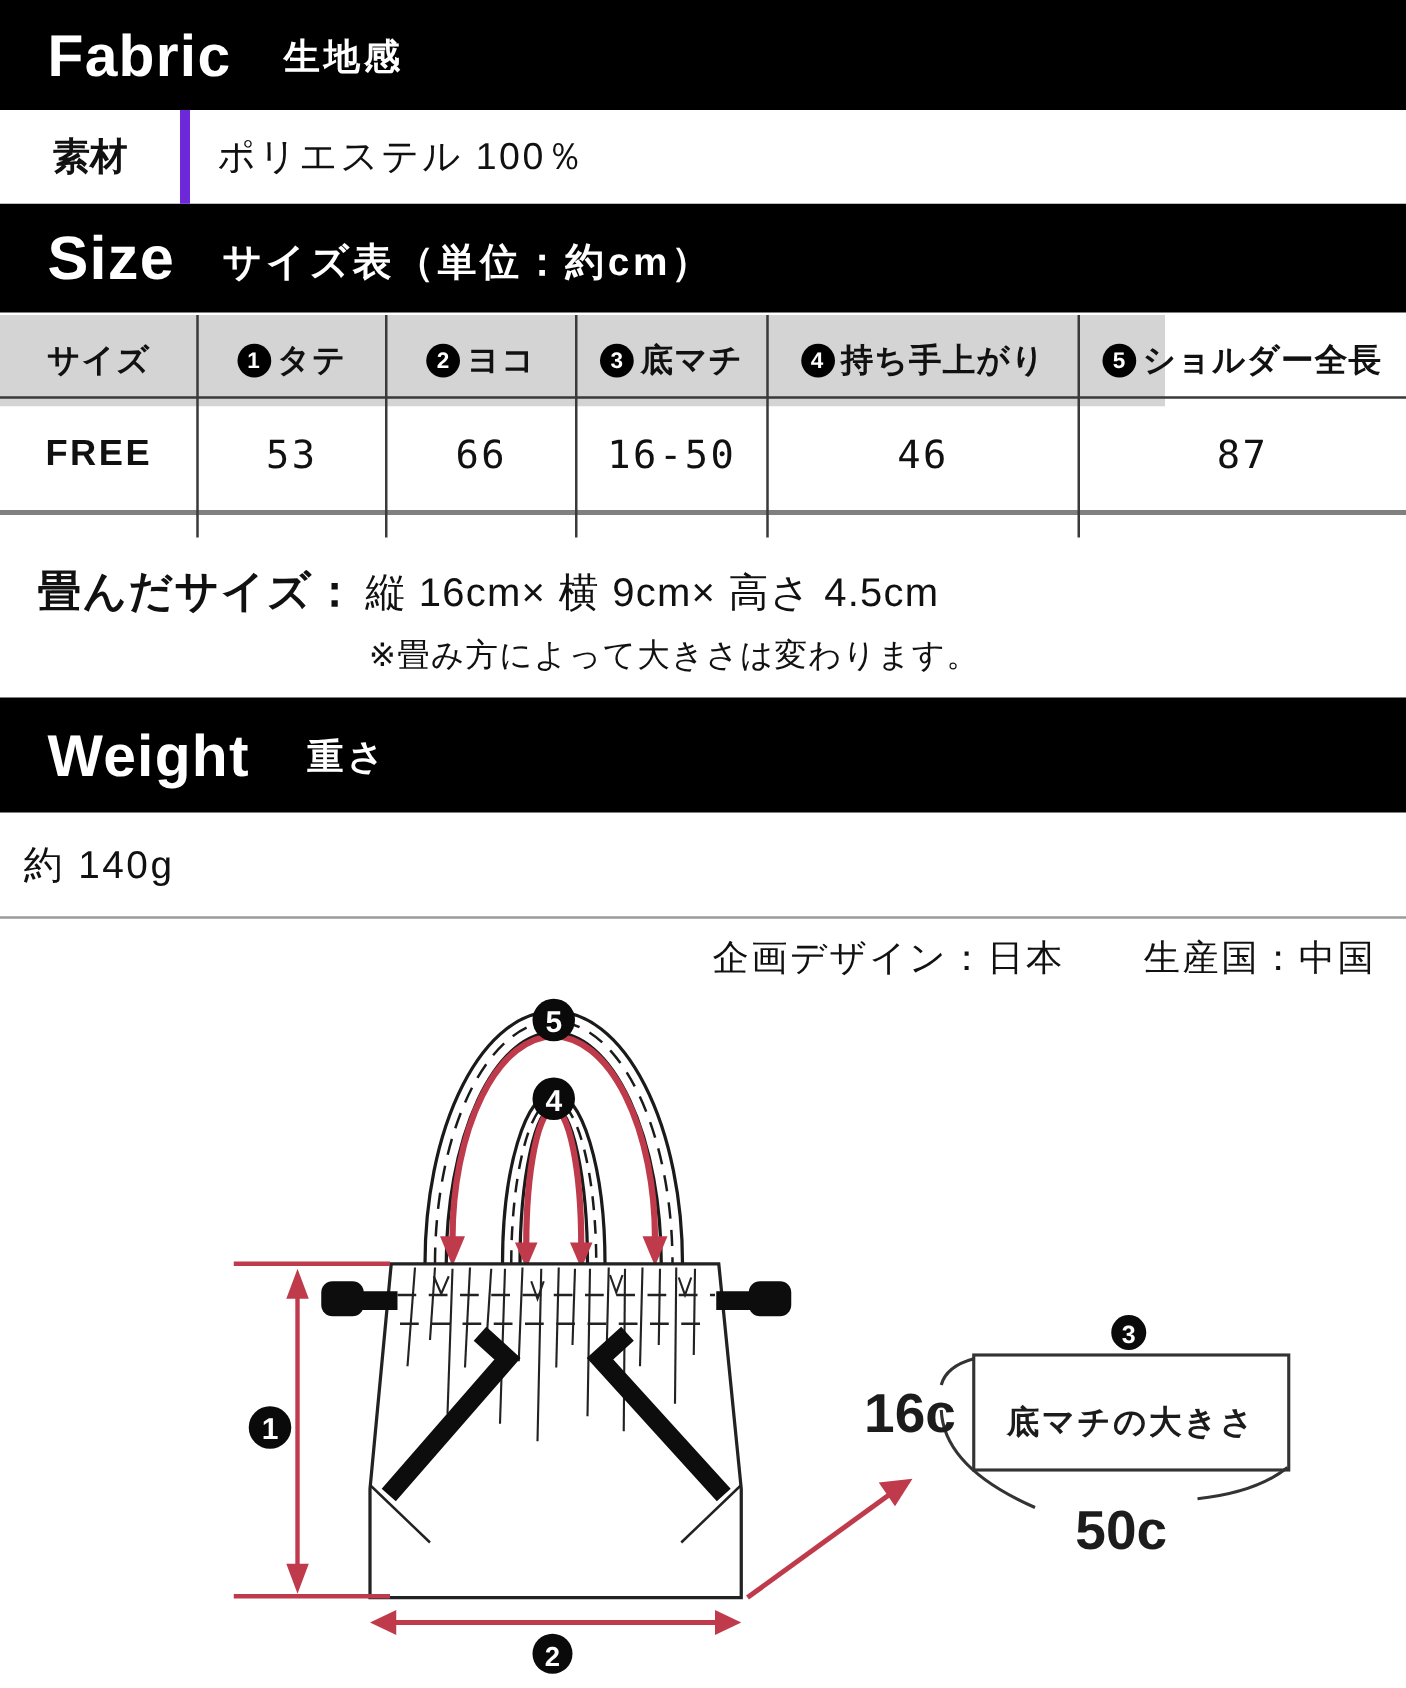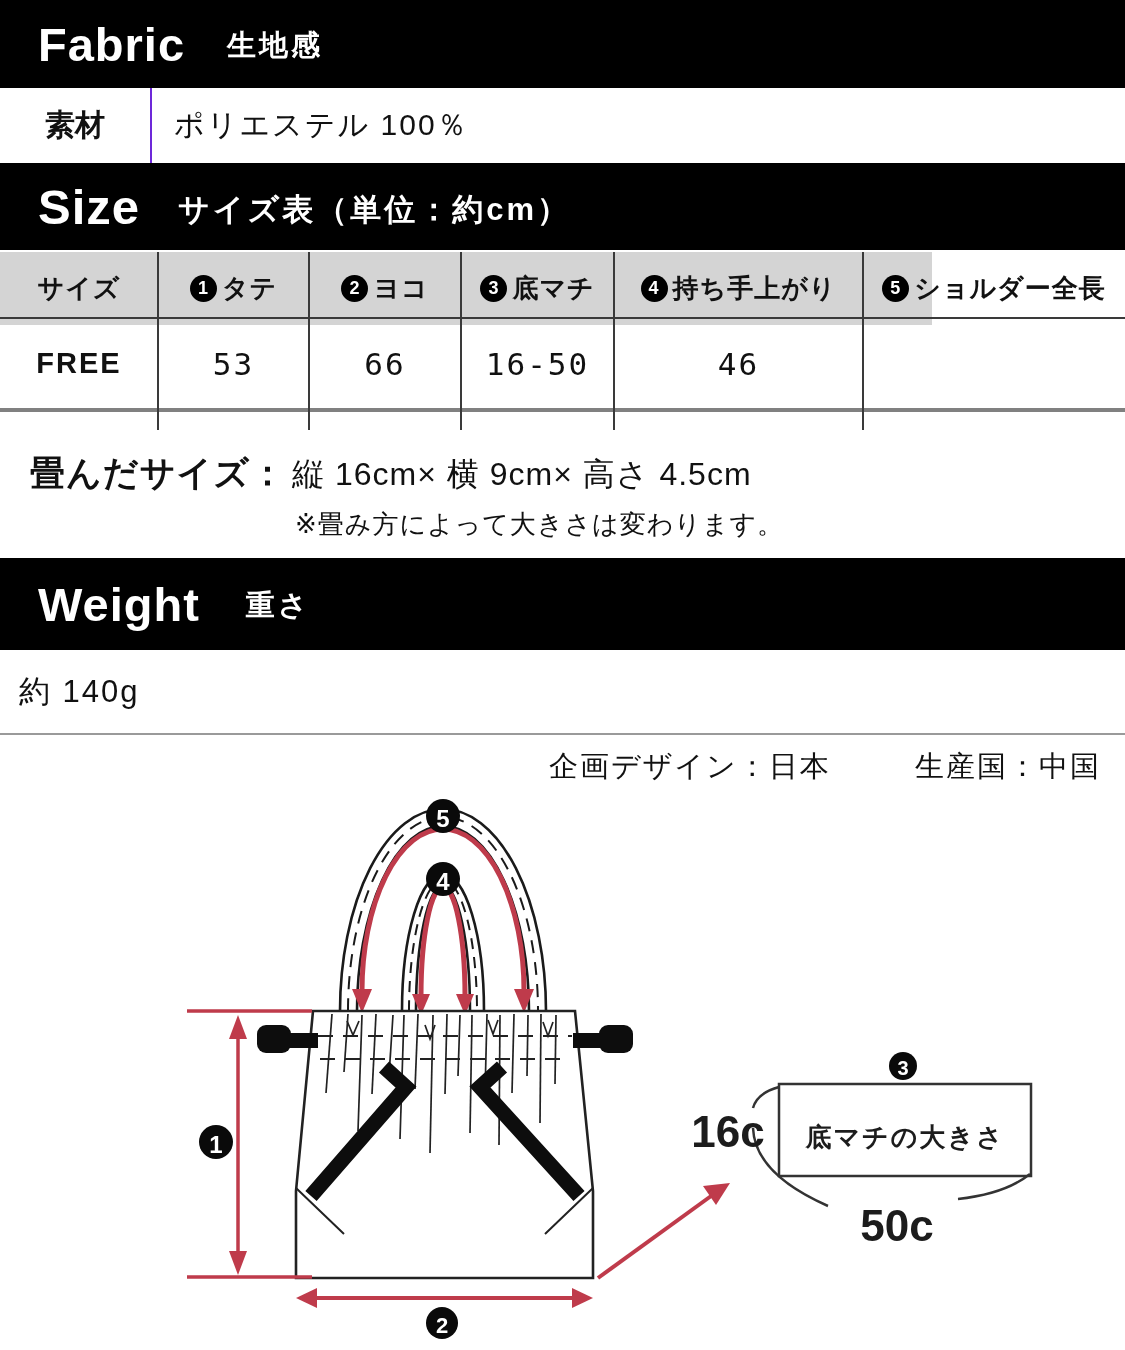--- a/index.html
+++ b/index.html
@@ -16,21 +16,21 @@
   .bar-size{height:87px;}
   .bar-size .en{font-size:49px;}
   .bar-size .ja{font-size:31px;margin-left:38px;margin-top:6px;}
   .bar-weight{height:92px;}
   .bar-weight .en{font-size:47px;}
   .bar-weight .ja{font-size:29px;margin-left:46px;margin-top:4px;}
 
   
   .material-row{height:75px;display:flex;align-items:stretch;}
   .material-row .mlabel{width:152px;display:flex;align-items:center;justify-content:center;
-    font-size:30px;font-weight:bold;border-right:2px solid #6d28d9;box-sizing:border-box;}
+    font-size:30px;font-weight:bold;border-right:8px solid #6d28d9;box-sizing:border-box;}
   .material-row .mvalue{display:flex;align-items:center;padding-left:22px;font-size:30px;letter-spacing:2px;}
 
   
   .size-table{position:relative;height:180px;}
   .cols{display:grid;grid-template-columns:158px 151px 152px 153px 249px 262px;}
   .thead{position:absolute;top:2px;left:0;width:932px;height:73px;background:#d4d4d4;}
   .thead .cell{display:flex;align-items:center;justify-content:center;font-weight:bold;font-size:26px;letter-spacing:1px;}
   .tbody{position:absolute;top:67px;left:0;width:1125px;height:95px;border-top:2px solid #3a3a3a;
     border-bottom:4px solid #808080;box-sizing:border-box;}
   .tbody .cell{display:flex;align-items:center;justify-content:center;font-size:31px;}
@@ -48,21 +48,21 @@
   .folded .fvalue{font-size:32px;margin-left:6px;letter-spacing:1px;}
   .folded .fnote{font-size:26px;margin-top:10px;padding-left:265px;letter-spacing:1px;}
 
   
   .weight-value{height:83px;display:flex;align-items:center;padding-left:19px;font-size:31px;
     letter-spacing:2px;box-sizing:border-box;}
   .hline{height:0;border-top:2px solid #9a9a9a;}
 
   
   .origin-row{position:relative;height:58px;}
-  .origin-row .design{position:absolute;left:549px;top:12px;font-size:29px;letter-spacing:2px;}
+  .origin-row .design{position:absolute;left:570px;top:12px;font-size:29px;letter-spacing:2px;}
   .origin-row .country{position:absolute;left:915px;top:12px;font-size:29px;letter-spacing:2px;}
 
   svg text{font-family:"Liberation Sans","DejaVu Sans",sans-serif;}
 </style>
 </head>
 <body>
 
 <div class="sheet">
 
   
@@ -110,20 +110,21 @@
         <span class="hbadge">5</span>
         <span>ショルダー全長</span>
       </div>
     </div>
     <div class="tbody cols">
       <div class="cell sizecol">FREE</div>
       <div class="cell num">53</div>
       <div class="cell num">66</div>
       <div class="cell num">16-50</div>
       <div class="cell num">46</div>
+      <div class="cell num">87</div>
     </div>
     <div class="vline" style="left:157px"></div>
     <div class="vline" style="left:308px"></div>
     <div class="vline" style="left:460px"></div>
     <div class="vline" style="left:613px"></div>
     <div class="vline" style="left:862px"></div>
   </div>
 
   
   <div class="folded">

